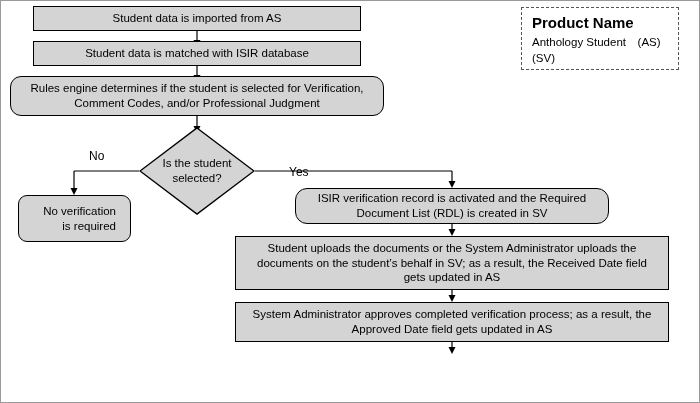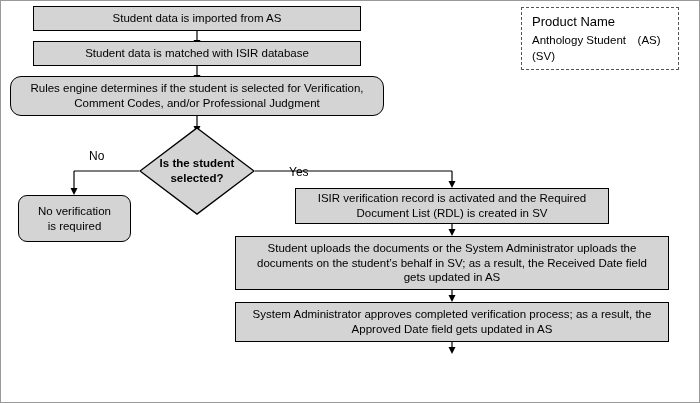--- a/index.html
+++ b/index.html
@@ -29,24 +29,24 @@
     display: flex;
     align-items: center;
     justify-content: center;
     text-align: center;
     font-size: 11.5px;
     line-height: 1.28;
     padding: 2px 14px;
   }
   .node.rounded {
     border-radius: 9px;
+    text-align: right;
   }
   .diamond-wrap {
     position: absolute;
-    font-weight: bold;
   }
   .diamond-shape {
     position: absolute;
     left: 0;
     top: 0;
     width: 100%;
     height: 100%;
   }
   .diamond-label {
     position: absolute;
@@ -64,22 +64,22 @@
     padding: 0 18px;
   }
   .legend {
     position: absolute;
     border: 1px dashed #555555;
     box-sizing: border-box;
     background: #ffffff;
     padding: 6px 10px;
   }
   .legend-title {
-    font-size: 13px;
-    font-weight: normal;
+    font-size: 15px;
+    font-weight: bold;
     margin-bottom: 4px;
   }
   .legend-row {
     display: flex;
     font-size: 11.5px;
     line-height: 1.35;
   }
   .legend-name {
     width: 118px;
   }
@@ -154,21 +154,21 @@
   </div>
 
   <div class="edge-label" style="left:88px; top:148px;">No</div>
 
   <div class="edge-label" style="left:288px; top:148px;margin-top:16px;">Yes</div>
 
   <div class="node rounded" style="left:17px; top:194px; width:113px; height:47px;">
     <span>No verification is required</span>
   </div>
 
-  <div class="node" style="left:294px; top:187px; width:314px; height:36px;">
+  <div class="node" style="left:294px; top:187px; width:314px; height:36px;border-radius:12px;">
     <span>ISIR verification record is activated and the Required Document List (RDL) is created in SV</span>
   </div>
 
   <div class="node" style="left:234px; top:301px; width:434px; height:40px;">
     <span>System Administrator approves completed verification process; as a result, the Approved Date field gets updated in AS</span>
   </div>
 
   <div class="node" style="left:234px; top:235px; width:434px; height:54px;">
     <span>Student uploads the documents or the System Administrator uploads the documents on the student’s behalf in SV; as a result, the Received Date field gets updated in AS</span>
   </div>

